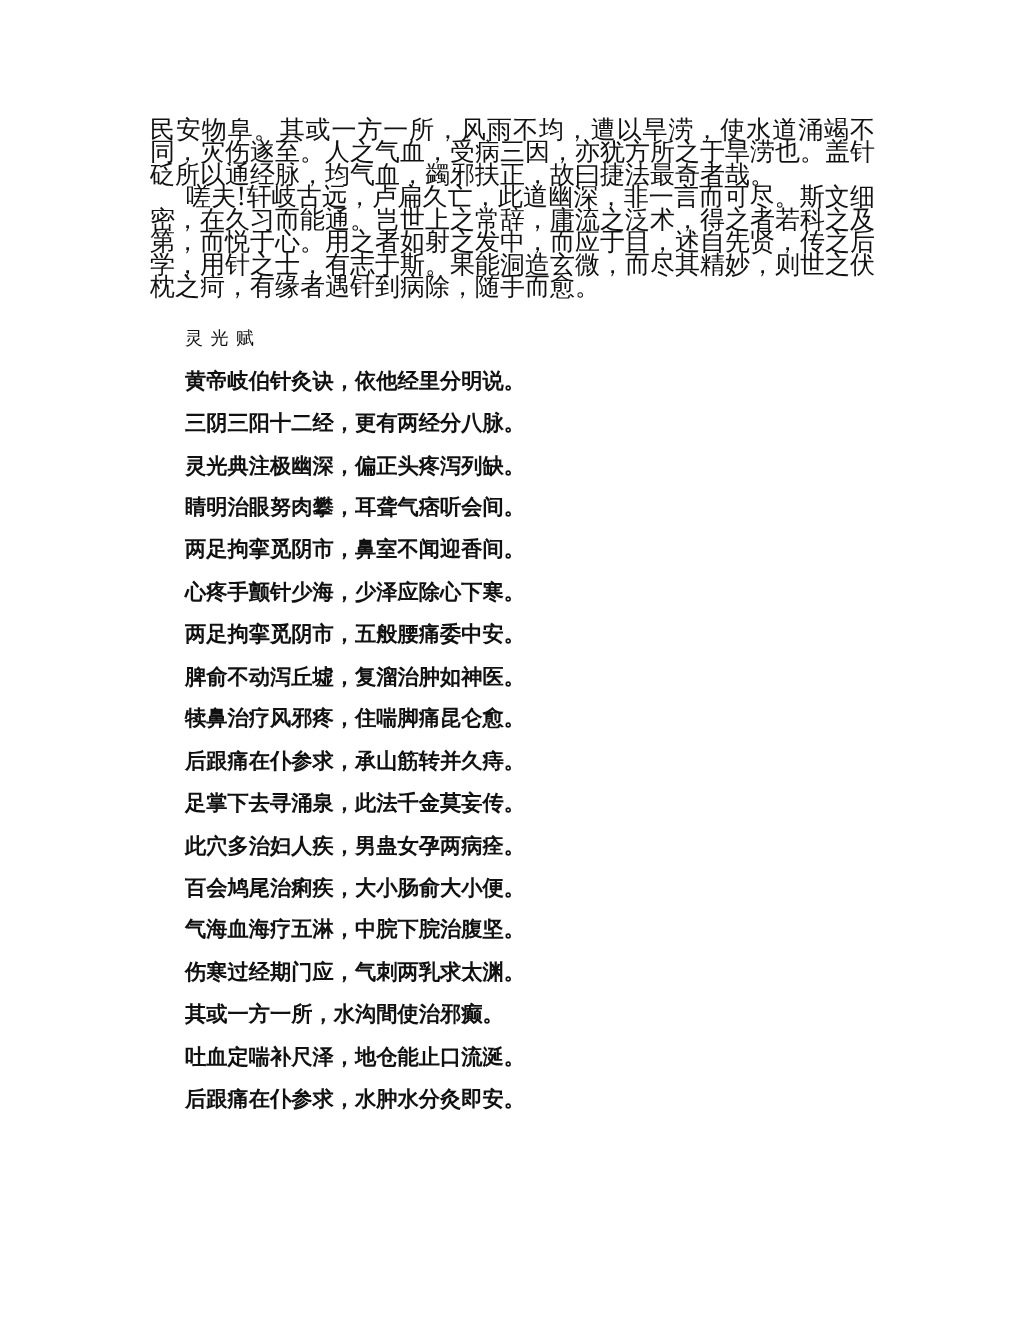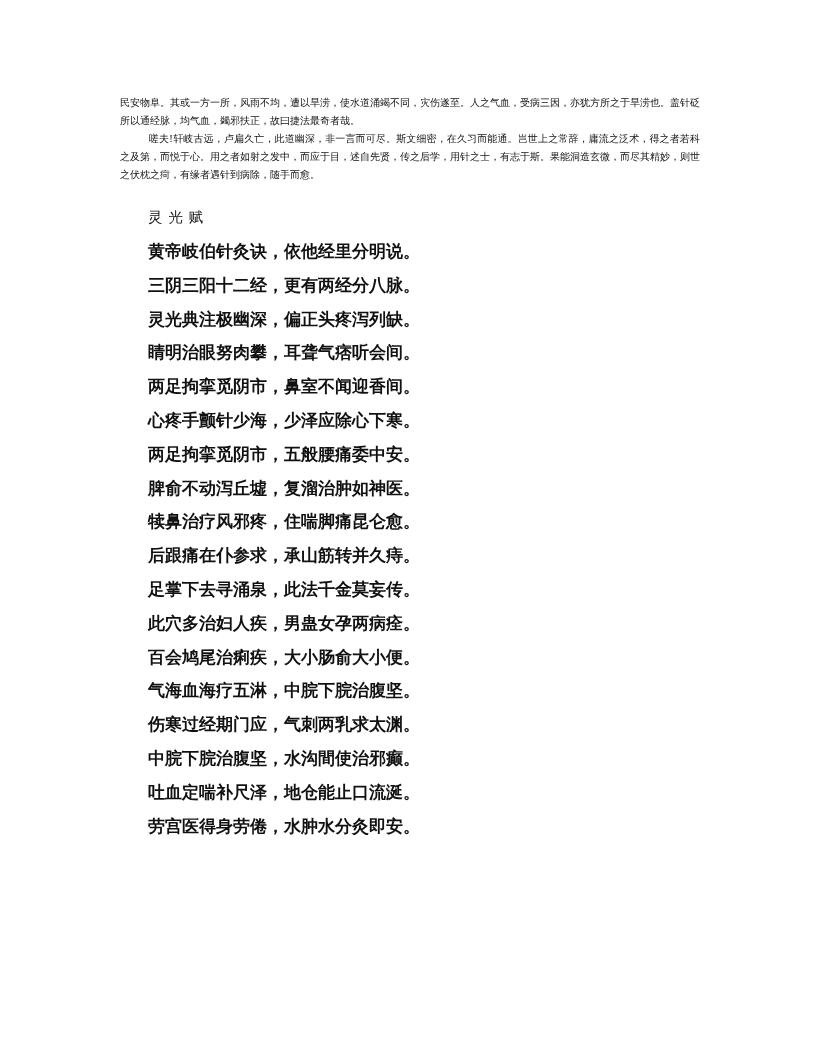--- a/index.html
+++ b/index.html
@@ -15,21 +15,21 @@
       font-family: "DejaVu Serif", "Liberation Serif", serif;
       color: #111111;
     }
     .page {
       position: absolute;
       left: 120px;
       top: 94px;
       width: 580px;
     }
     .para {
-      font-size: 10px;
+      font-size: 20px;
       line-height: 18px;
       margin: 0;
       text-align: justify;
       letter-spacing: 0;
       word-break: break-all;
     }
     .para.indent {
       text-indent: 28.8px;
     }
     .para + .para {
@@ -73,17 +73,17 @@
     <li class="verse">心疼手颤针少海，少泽应除心下寒。</li>
     <li class="verse">两足拘挛觅阴市，五般腰痛委中安。</li>
     <li class="verse">脾俞不动泻丘墟，复溜治肿如神医。</li>
     <li class="verse">犊鼻治疗风邪疼，住喘脚痛昆仑愈。</li>
     <li class="verse">后跟痛在仆参求，承山筋转并久痔。</li>
     <li class="verse">足掌下去寻涌泉，此法千金莫妄传。</li>
     <li class="verse">此穴多治妇人疾，男蛊女孕两病痊。</li>
     <li class="verse">百会鸠尾治痢疾，大小肠俞大小便。</li>
     <li class="verse">气海血海疗五淋，中脘下脘治腹坚。</li>
     <li class="verse">伤寒过经期门应，气刺两乳求太渊。</li>
-    <li class="verse">中脘下脘治腹坚，水沟間使治邪癫。</li>
+    <li class="verse">其或一方一所，水沟間使治邪癫。</li>
     <li class="verse">吐血定喘补尺泽，地仓能止口流涎。</li>
-    <li class="verse">劳宫医得身劳倦，水肿水分灸即安。</li>
+    <li class="verse">后跟痛在仆参求，水肿水分灸即安。</li>
   </ul>
 </div>
 
 </body></html>

